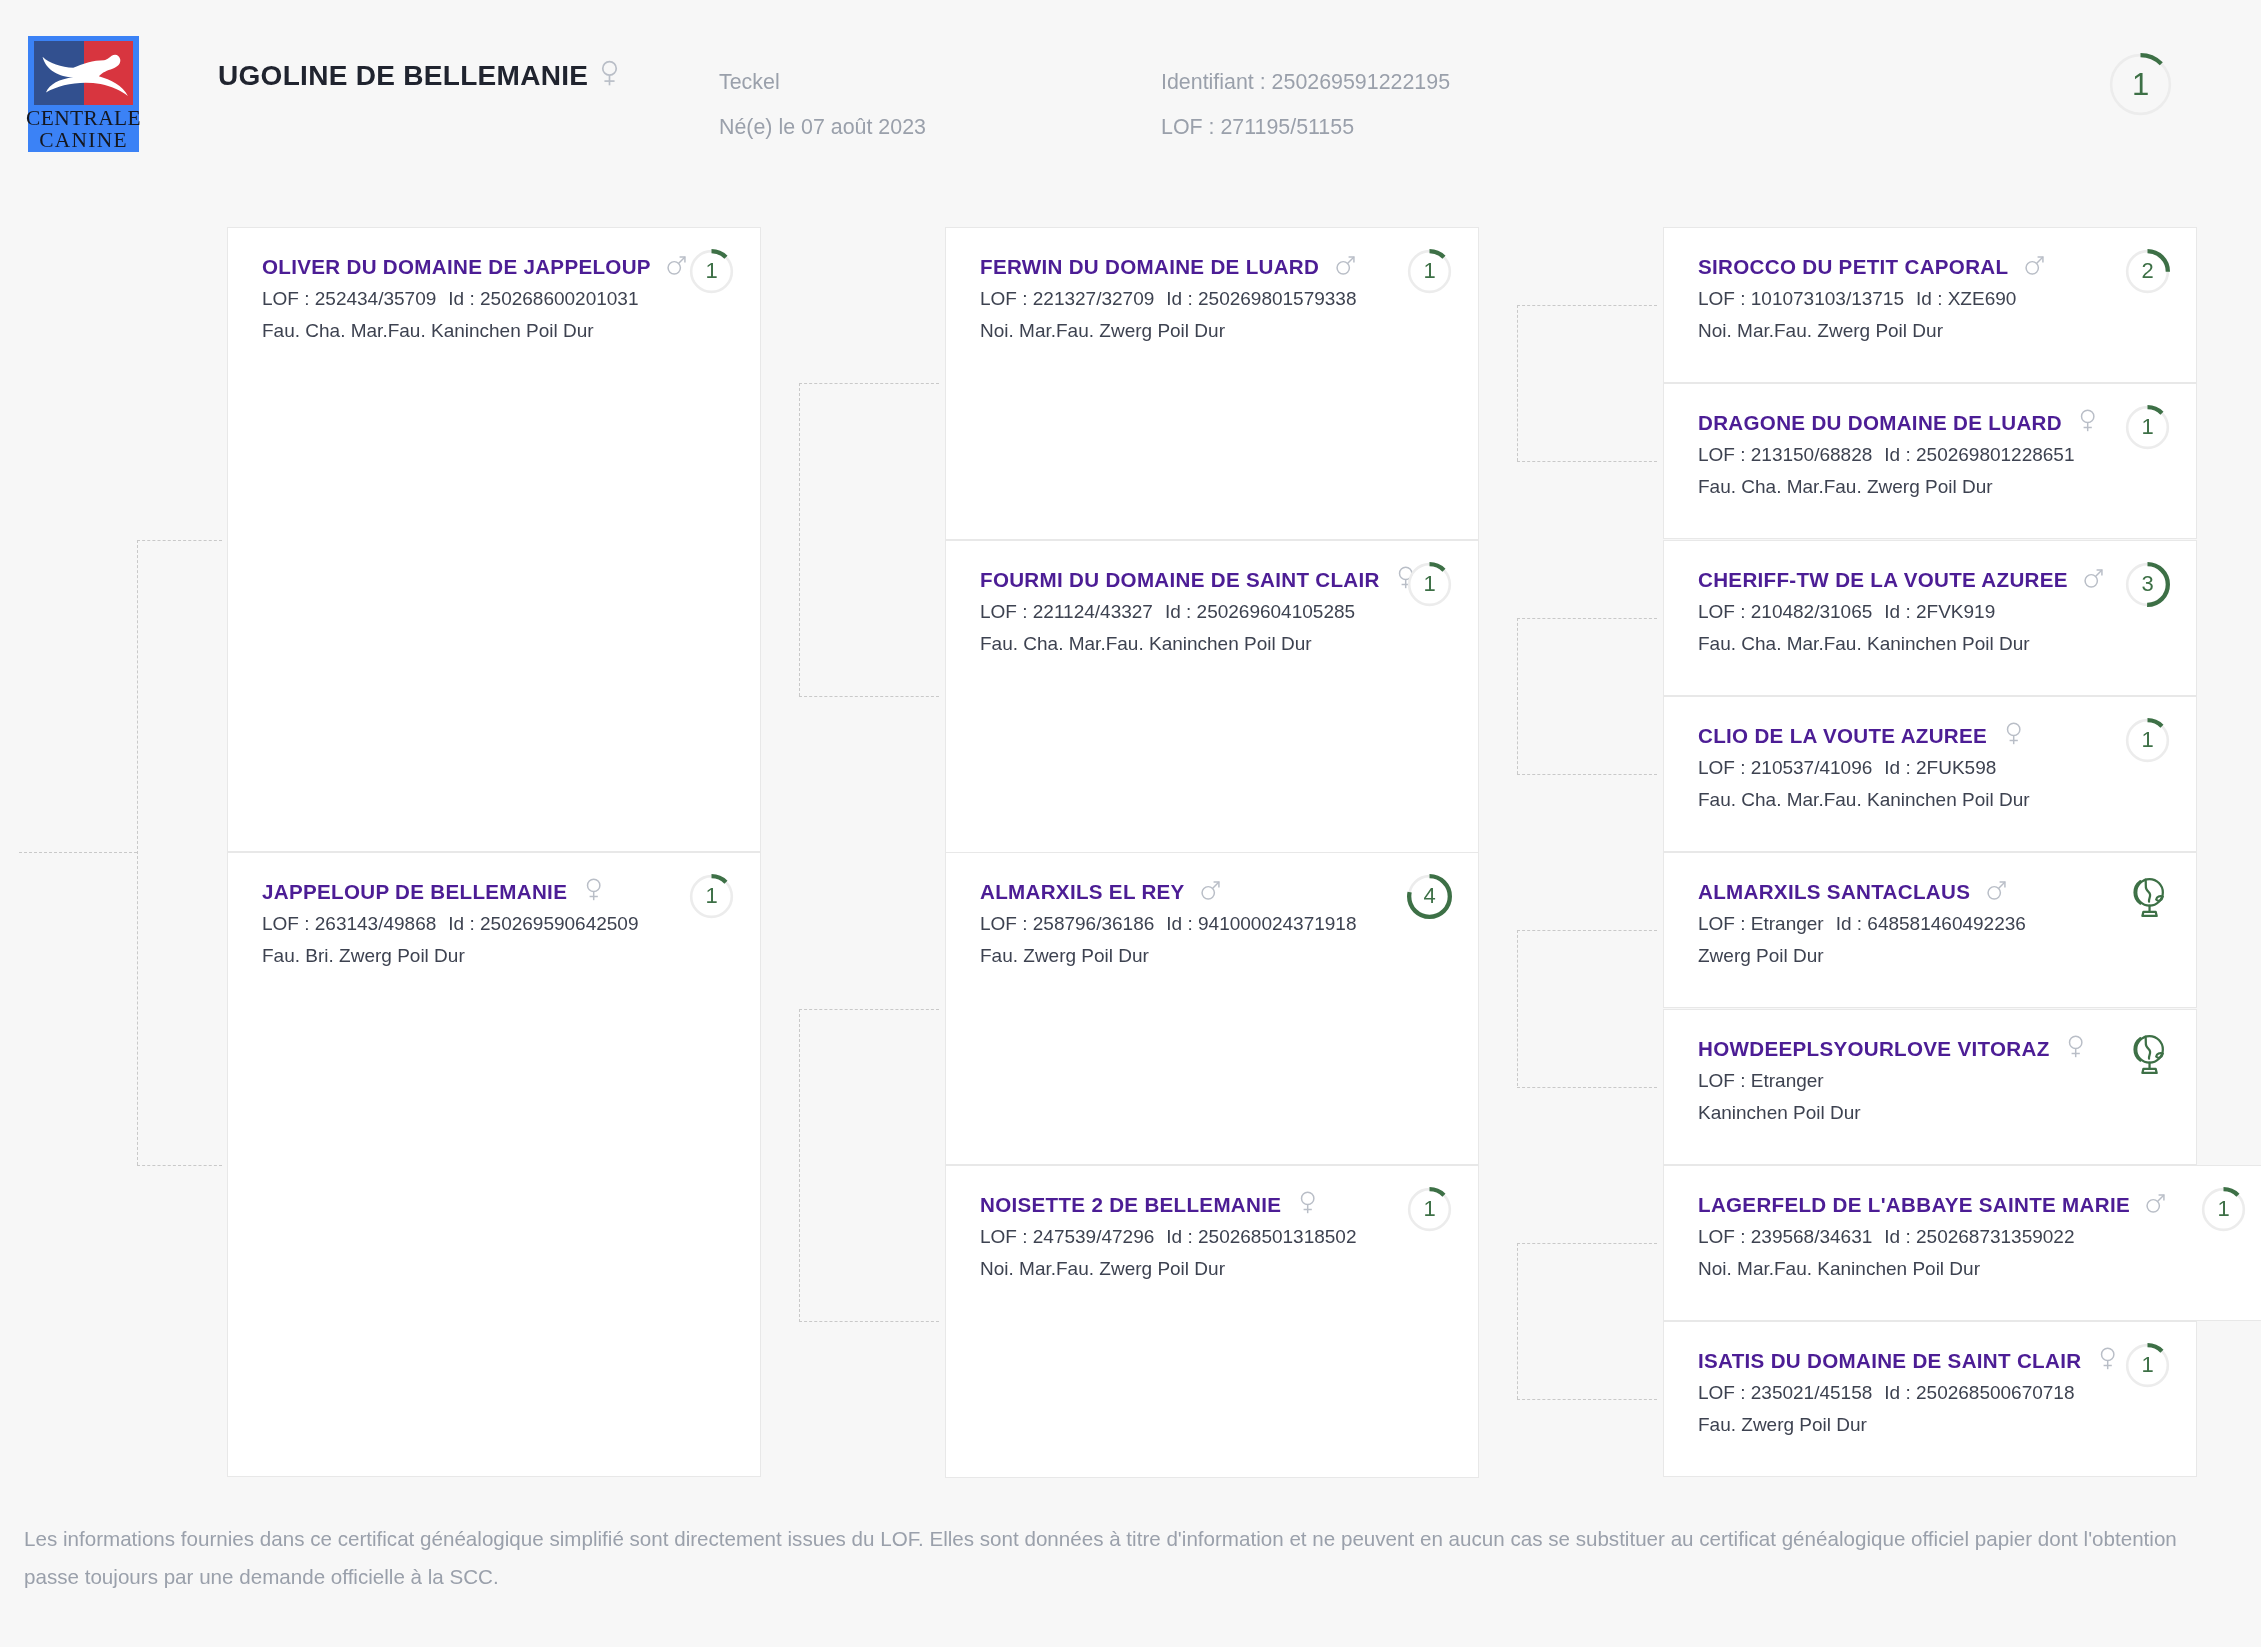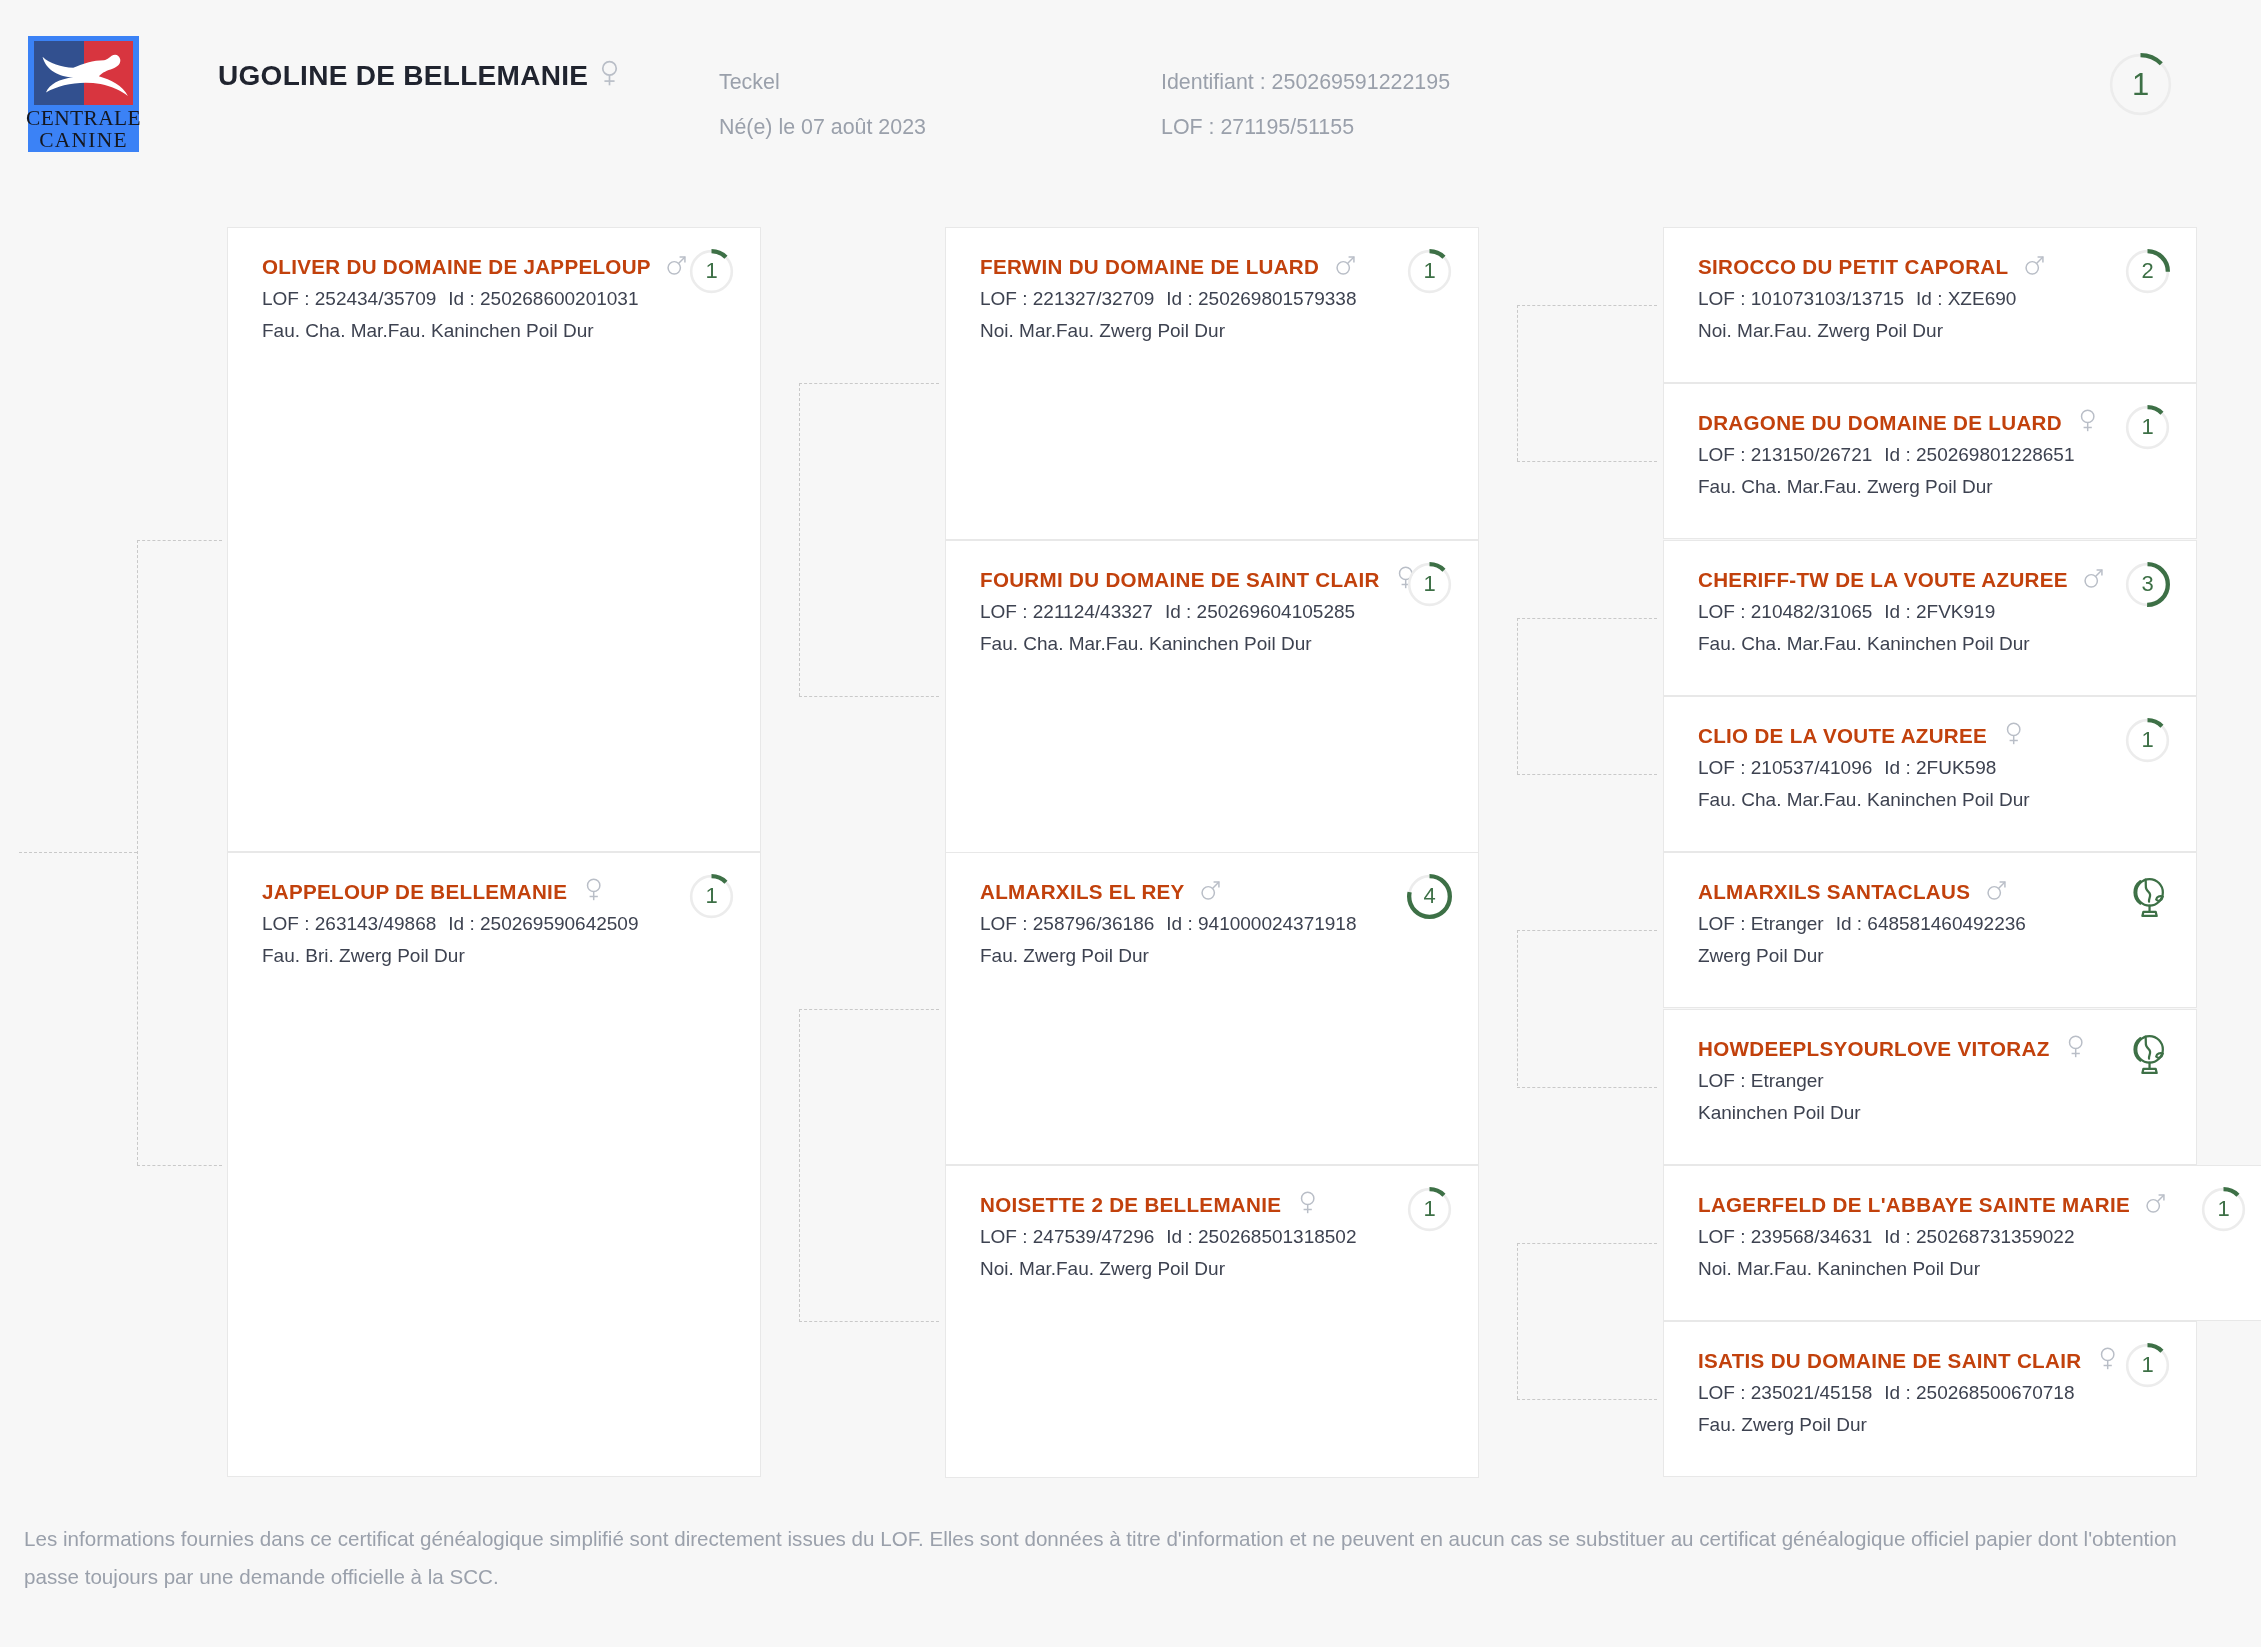--- a/index.html
+++ b/index.html
@@ -62,21 +62,21 @@
     background:#ffffff;
     border:0.9px solid #e8e8e8;
     box-sizing:border-box;
     overflow:hidden;
   }
   .card-pad{
     position:absolute;left:34px;top:24px;right:111px;
   }
   .dog-name{
     font-size:20.6px;font-weight:bold;font-stretch:condensed;
-    letter-spacing:0.3px;color:#c2410c;white-space:nowrap;
+    letter-spacing:0.3px;color:#4c1d95;white-space:nowrap;
     line-height:26px;
   }
   .dog-name .gender{display:inline-block;margin-left:15.4px;vertical-align:-2.6px;}
   .dog-line{
     font-size:19px;color:#3d4250;line-height:32px;white-space:nowrap;
   }
   .dog-line .sep{display:inline-block;width:12px;}
   .card-badge{position:absolute;right:26px;top:20.6px;}
 
   
@@ -275,21 +275,21 @@
             <circle cx="26" cy="26" r="23.5" fill="none" stroke="#3d7046" stroke-width="5" stroke-linecap="butt" stroke-dasharray="36.91371367968007 110.74114103904022" transform="rotate(-90 26 26)"></circle>
           </svg><span class="num" style="font-size:22px;">2</span></span></div>
     </div>
     <div class="card" style="left: 1663px; top: 383px; width: 534px; height: 156px;">
       <div class="card-pad">
         <div class="dog-name"><span>DRAGONE DU DOMAINE DE LUARD</span><span class="gender"><svg width="21.4" height="25" viewBox="0 0 26 30">
               <circle cx="13" cy="10" r="7.5" fill="none" stroke="#b9bec7" stroke-width="1.8"></circle>
               <line x1="13" y1="17.5" x2="13" y2="28" stroke="#b9bec7" stroke-width="1.8"></line>
               <line x1="8" y1="23.5" x2="18" y2="23.5" stroke="#b9bec7" stroke-width="1.8"></line>
             </svg></span></div>
-        <div class="dog-line"><span>LOF : 213150/26721</span><span class="sep"></span><span>Id : 250269801228651</span></div>
+        <div class="dog-line"><span>LOF : 213150/68828</span><span class="sep"></span><span>Id : 250269801228651</span></div>
         <div class="dog-line">Fau. Cha. Mar.Fau. Zwerg Poil Dur</div>
       </div>
       <div class="card-badge"><span class="ring"><svg width="45" height="45" viewBox="0 0 52 52">
             <circle cx="26" cy="26" r="23.5" fill="none" stroke="#ececec" stroke-width="3"></circle>
             <circle cx="26" cy="26" r="23.5" fill="none" stroke="#3d7046" stroke-width="5" stroke-linecap="butt" stroke-dasharray="18.456856839840036 129.19799787888024" transform="rotate(-90 26 26)"></circle>
           </svg><span class="num" style="font-size:22px;">1</span></span></div>
     </div>
     <div class="card" style="left: 1663px; top: 540px; width: 534px; height: 156px;">
       <div class="card-pad">
         <div class="dog-name"><span>CHERIFF-TW DE LA VOUTE AZUREE</span><span class="gender"><svg width="21.4" height="25" viewBox="0 0 26 30">

